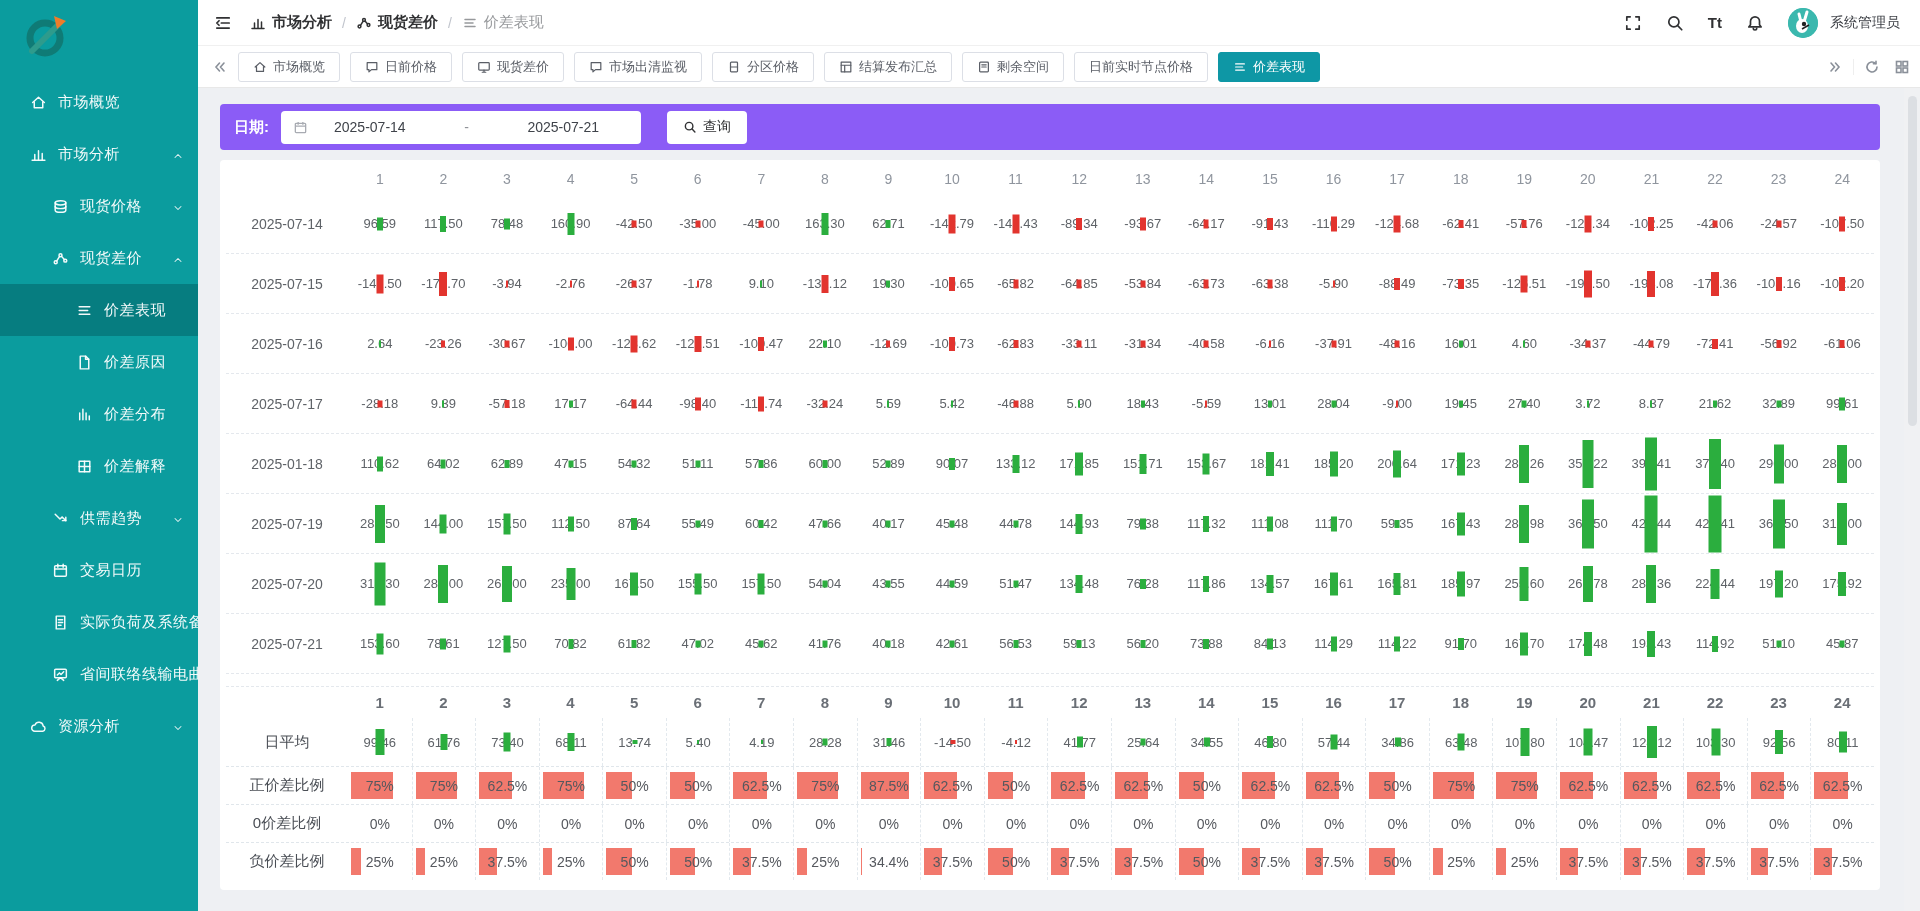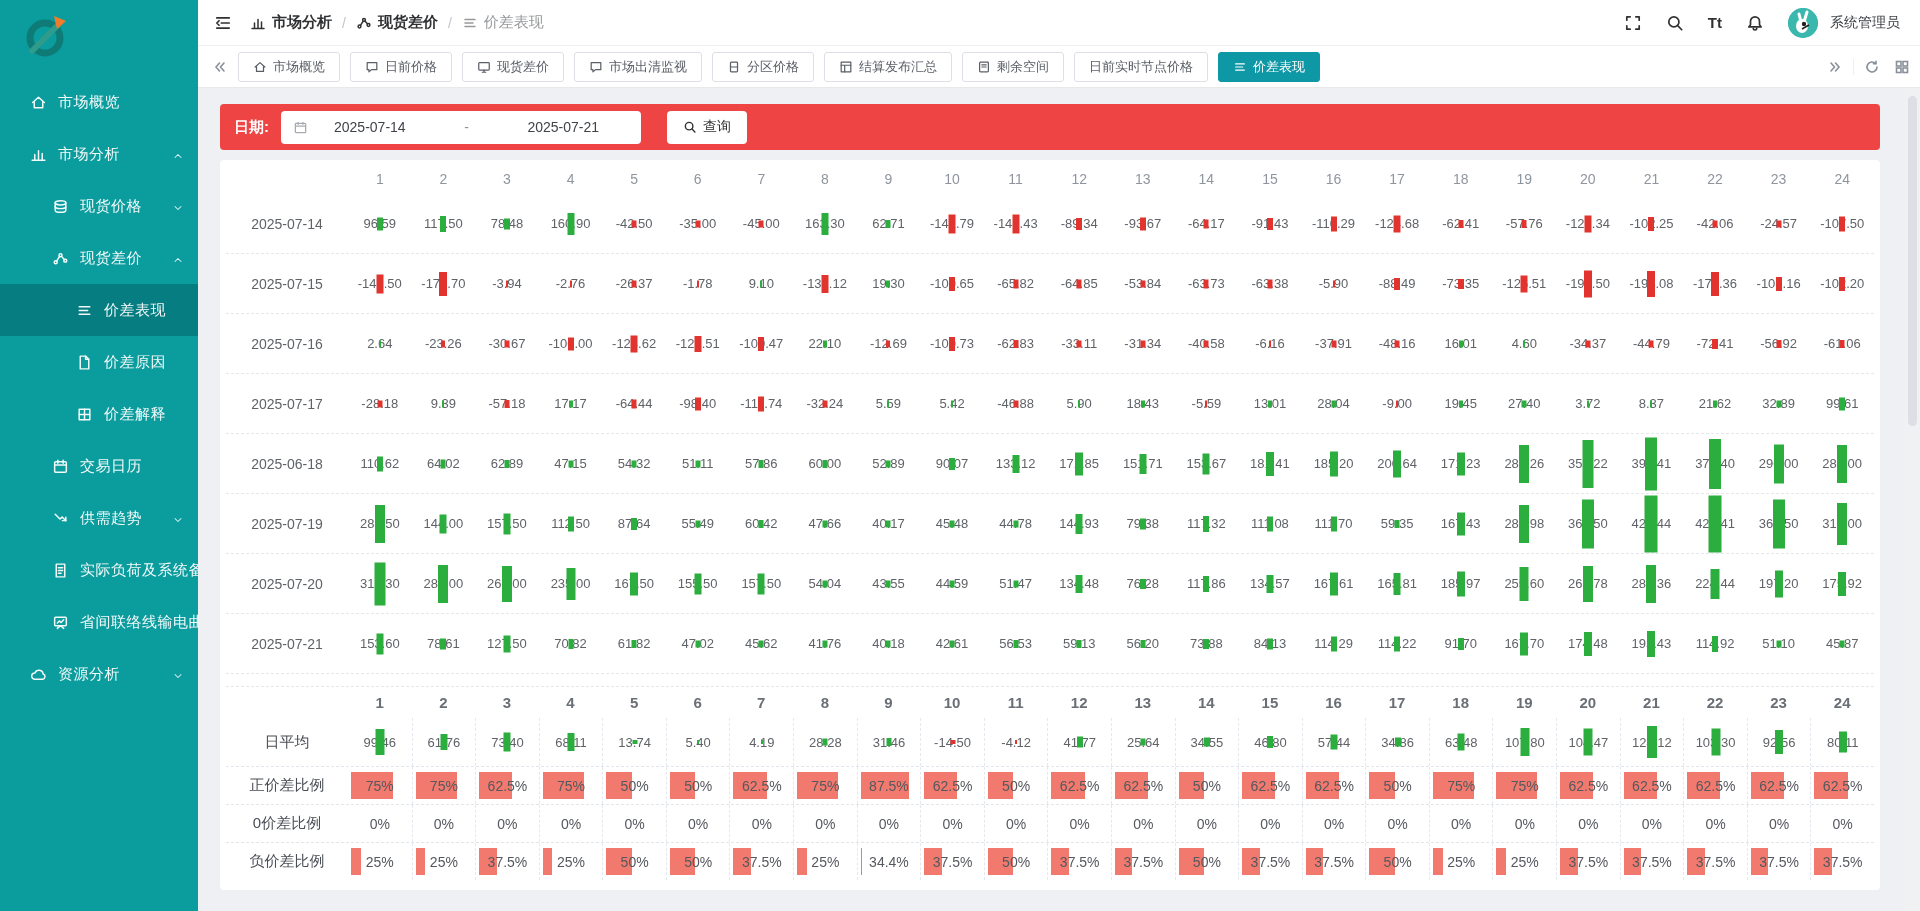--- a/index.html
+++ b/index.html
@@ -47,21 +47,21 @@
   .tab .t-icon { width:14px; height:14px; display:inline-flex; }
   .tab svg { width:100%; height:100%; stroke:currentColor; fill:none; stroke-width:1.4; stroke-linecap:round; stroke-linejoin:round; }
   .tab.active { background:#0E97A5; border-color:#0E97A5; color:#fff; }
   .tab-tools { display:flex; align-items:center; gap:14px; padding-left:10px; border-left:1px solid #eee; }
 
   
   .content { flex:1; padding:16px 22px 0 22px; position:relative; overflow:hidden; }
   .scrollbar { position:absolute; right:0; top:0; width:16px; height:100%; background:#F0F1F3; }
   .scroll-thumb { position:absolute; right:3px; top:8px; width:9px; height:330px; border-radius:5px; background:#DCDFE3; }
 
-  .datebar { height:46px; background:#ef4444; border-radius:4px; display:flex; align-items:center; padding:4px 14px; margin-right:18px; }
+  .datebar { height:46px; background:#8b5cf6; border-radius:4px; display:flex; align-items:center; padding:4px 14px; margin-right:18px; }
   .date-label { color:#fff; font-size:15px; font-weight:bold; margin-right:12px; }
   .date-input { width:360px; height:33px; background:#fff; border-radius:4px; display:flex; align-items:center; padding:0 12px; color:#3f434a; font-size:14px; cursor:pointer; }
   .date-input .cal { width:15px; height:15px; color:#a8abb2; margin-right:26px; display:inline-flex; }
   .date-input svg { width:100%; height:100%; stroke:currentColor; fill:none; stroke-width:1.4; }
   .date-val { flex:0 0 auto; }
   .date-dash { flex:1; text-align:center; color:#909399; }
   .date-end { margin-right:30px; }
   .query-btn { margin-left:26px; height:33px; background:#fff; border:none; border-radius:4px; padding:0 16px; font-size:14px; color:#303133; display:inline-flex; align-items:center; gap:6px; cursor:pointer; font-family:inherit; }
   .query-btn .q-icon { width:14px; height:14px; display:inline-flex; color:#303133; }
   .query-btn svg { width:100%; height:100%; stroke:currentColor; fill:none; stroke-width:1.6; stroke-linecap:round; }
@@ -162,46 +162,54 @@
             <svg viewBox="0 0 16 16" class="">
               <path d="M4 2h5l3 3v9H4z"></path>
               <path d="M9 2v3h3"></path>
             </svg>
           </span>
           <span class="mi-label">价差原因</span>
         </div>
         <div class="menu-item lvl3">
           <span class="mi-icon">
             <svg viewBox="0 0 16 16" class="">
+              <path d="M3.5 13V6.5M6.5 13V3M9.5 13V6.5M12.5 13V9.5"></path>
+            </svg>
+          </span>
+          <span class="mi-label">价差分布</span>
+        </div>
+        <div class="menu-item lvl3">
+          <span class="mi-icon">
+            <svg viewBox="0 0 16 16" class="">
               <rect x="3" y="3" width="10" height="10"></rect>
               <path d="M8 3v10M3 8h10"></path>
             </svg>
           </span>
           <span class="mi-label">价差解释</span>
+        </div>
+        <div class="menu-item lvl2">
+          <span class="mi-icon">
+            <svg viewBox="0 0 16 16" class="">
+              <path d="M3 4l4.5 4.5 2-2L13 10"></path>
+              <path d="M13 6.8V10h-3.2"></path>
+            </svg>
+          </span>
+          <span class="mi-label">供需趋势</span>
+          <span class="chev"><svg viewBox="0 0 16 16" style="width:100%;height:100%">
+              <path d="M4 6l4 4 4-4"></path>
+            </svg></span>
         </div>
         <div class="menu-item lvl2">
           <span class="mi-icon">
             <svg viewBox="0 0 16 16" class="">
               <rect x="2.5" y="3.5" width="11" height="10" rx="1"></rect>
               <path d="M2.5 6.5h11M5.5 2v3M10.5 2v3"></path>
             </svg>
           </span>
           <span class="mi-label">交易日历</span>
-        </div>
-        <div class="menu-item lvl2">
-          <span class="mi-icon">
-            <svg viewBox="0 0 16 16" class="">
-              <path d="M3 4l4.5 4.5 2-2L13 10"></path>
-              <path d="M13 6.8V10h-3.2"></path>
-            </svg>
-          </span>
-          <span class="mi-label">供需趋势</span>
-          <span class="chev"><svg viewBox="0 0 16 16" style="width:100%;height:100%">
-              <path d="M4 6l4 4 4-4"></path>
-            </svg></span>
         </div>
         <div class="menu-item lvl2">
           <span class="mi-icon">
             <svg viewBox="0 0 16 16" class="">
               <path d="M4 2h8v12H4z"></path>
               <path d="M6 5.5h4M6 8h4M6 10.5h2.5"></path>
             </svg>
           </span>
           <span class="mi-label">实际负荷及系统备用</span>
         </div>
@@ -852,21 +860,21 @@
               <div class="cell">
                 <span class="val">32.89</span>
                 <span class="bar" style="width:5px;height:7px;background:#2BAE3E"></span>
               </div>
               <div class="cell">
                 <span class="val">99.61</span>
                 <span class="bar" style="width:6px;height:13px;background:#2BAE3E"></span>
               </div>
             </div>
             <div class="grid-row chart-row">
-              <div class="row-label">2025-06-18</div>
+              <div class="row-label">2025-01-18</div>
               <div class="cell">
                 <span class="val">110.62</span>
                 <span class="bar" style="width:6px;height:15px;background:#2BAE3E"></span>
               </div>
               <div class="cell">
                 <span class="val">64.02</span>
                 <span class="bar" style="width:5px;height:9px;background:#2BAE3E"></span>
               </div>
               <div class="cell">
                 <span class="val">62.89</span>

